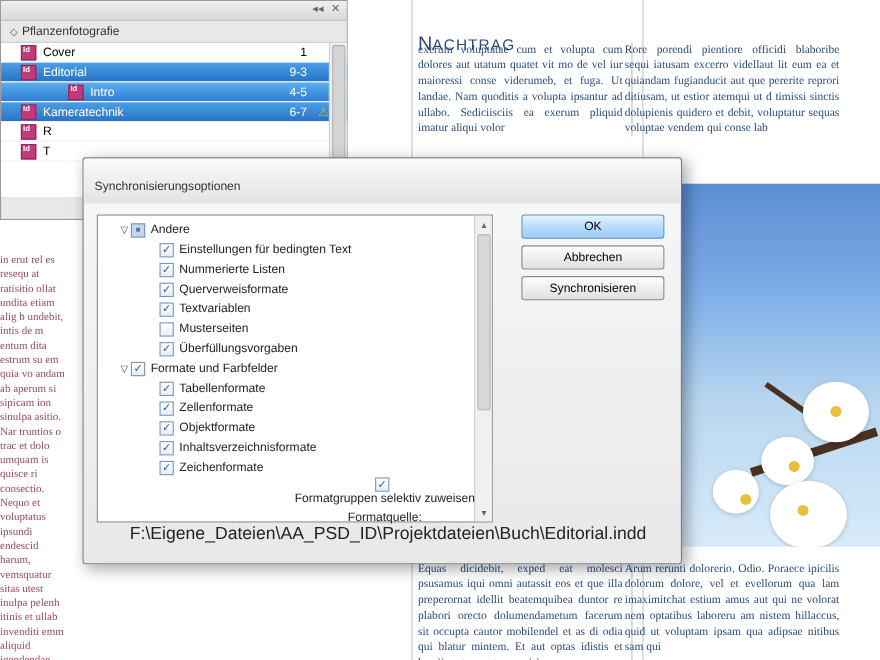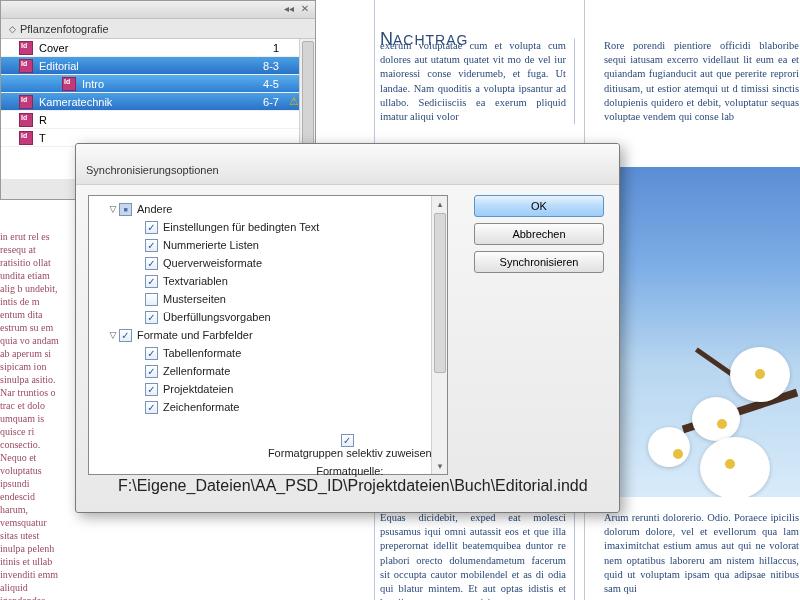--- a/index.html
+++ b/index.html
@@ -4,21 +4,21 @@
 <style>
 * { box-sizing: border-box; margin: 0; padding: 0; font-family: Tahoma, Arial, sans-serif; }
 body { width: 800px; height: 600px; overflow: hidden; position: relative; background: #fff; }
 
 
 .doc-bg { position: absolute; left: 0; top: 0; width: 800px; height: 600px; background: #fff; }
 .doc-header { position: absolute; left: 380px; top: 8px; font-family: Georgia, serif; color: #2b4a7a; font-size: 18px; margin-top: 21px; }
 .doc-header .sc { font-variant: small-caps; font-size: 14px; letter-spacing: 1px; }
 .doc-col { position: absolute; top: 38px; width: 195px; font-family: Georgia, serif; color: #2b4a7a; font-size: 10.5px; line-height: 1.35; text-align: justify; border-top: 1px solid rgba(43,74,122,0); }
 .doc-col.c1 { left: 380px; border-right: 1px solid #b8c2d4; padding-right: 8px; }
-.doc-col.c2 { left: 604px; }
+.doc-col.c2 { left: 568px; }
 .doc-col-low { top: 510px; }
 .doc-left-text { position: absolute; left: 0; top: 230px; width: 62px; font-family: Georgia, serif; color: #9a4a5f; font-size: 10px; line-height: 1.3; overflow: hidden; }
 .doc-image { position: absolute; left: 583px; top: 167px; width: 217px; height: 330px; background: linear-gradient(180deg,#5b8dd4 0%, #7daee6 30%, #b8d6f0 60%, #d8ebfa 100%); overflow:hidden;}
 .flower { position:absolute; width:60px; height:55px; background:#fff; border-radius:50% 50% 50% 50%; box-shadow:0 1px 4px rgba(0,0,0,.2); }
 .flower::after{content:'';position:absolute;left:25px;top:22px;width:10px;height:10px;background:#e8c040;border-radius:50%;}
 .branch { position:absolute; background:#4a3020; }
 
 
 .panel { position: absolute; left: 0; top: 0; width: 316px; height: 200px; background: #e8e8e8; border: 1px solid #9a9a9a; font-size: 11px; }
 .panel-header { height: 18px; background: linear-gradient(#f0f0f0,#d8d8d8); border-bottom: 1px solid #c0c0c0; display:flex; align-items:center; padding-left:6px; color:#444; position:relative;}
@@ -106,21 +106,21 @@
     <div id="panel-rows">
         <div class="panel-row">
           <span class="ico"></span>
           <span class="nm">Cover</span>
           <span class="pg">1</span>
           <span class="warn"></span>
         </div>
         <div class="panel-row sel2">
           <span class="ico"></span>
           <span class="nm">Editorial</span>
-          <span class="pg">8-3</span>
+          <span class="pg">9-3</span>
           <span class="warn"></span>
         </div>
         <div class="panel-row sel">
           <span class="ico"></span>
           <span class="nm">Intro</span>
           <span class="pg">4-5</span>
           <span class="warn"></span>
         </div>
         <div class="panel-row sel2">
           <span class="ico"></span>
@@ -199,21 +199,26 @@
               <span class="lbl">Tabellenformate</span>
             </div>
             <div class="row d2">
               <span class="tg"></span>
               <span class="cb chk"></span>
               <span class="lbl">Zellenformate</span>
             </div>
             <div class="row d2">
               <span class="tg"></span>
               <span class="cb chk"></span>
-              <span class="lbl">Projektdateien</span>
+              <span class="lbl">Objektformate</span>
+            </div>
+            <div class="row d2">
+              <span class="tg"></span>
+              <span class="cb chk"></span>
+              <span class="lbl">Inhaltsverzeichnisformate</span>
             </div>
             <div class="row d2">
               <span class="tg"></span>
               <span class="cb chk"></span>
               <span class="lbl">Zeichenformate</span>
             </div>
           </div>
         <div class="tree-scroll">
           <div class="up">▴</div>
           <div class="th"></div>

